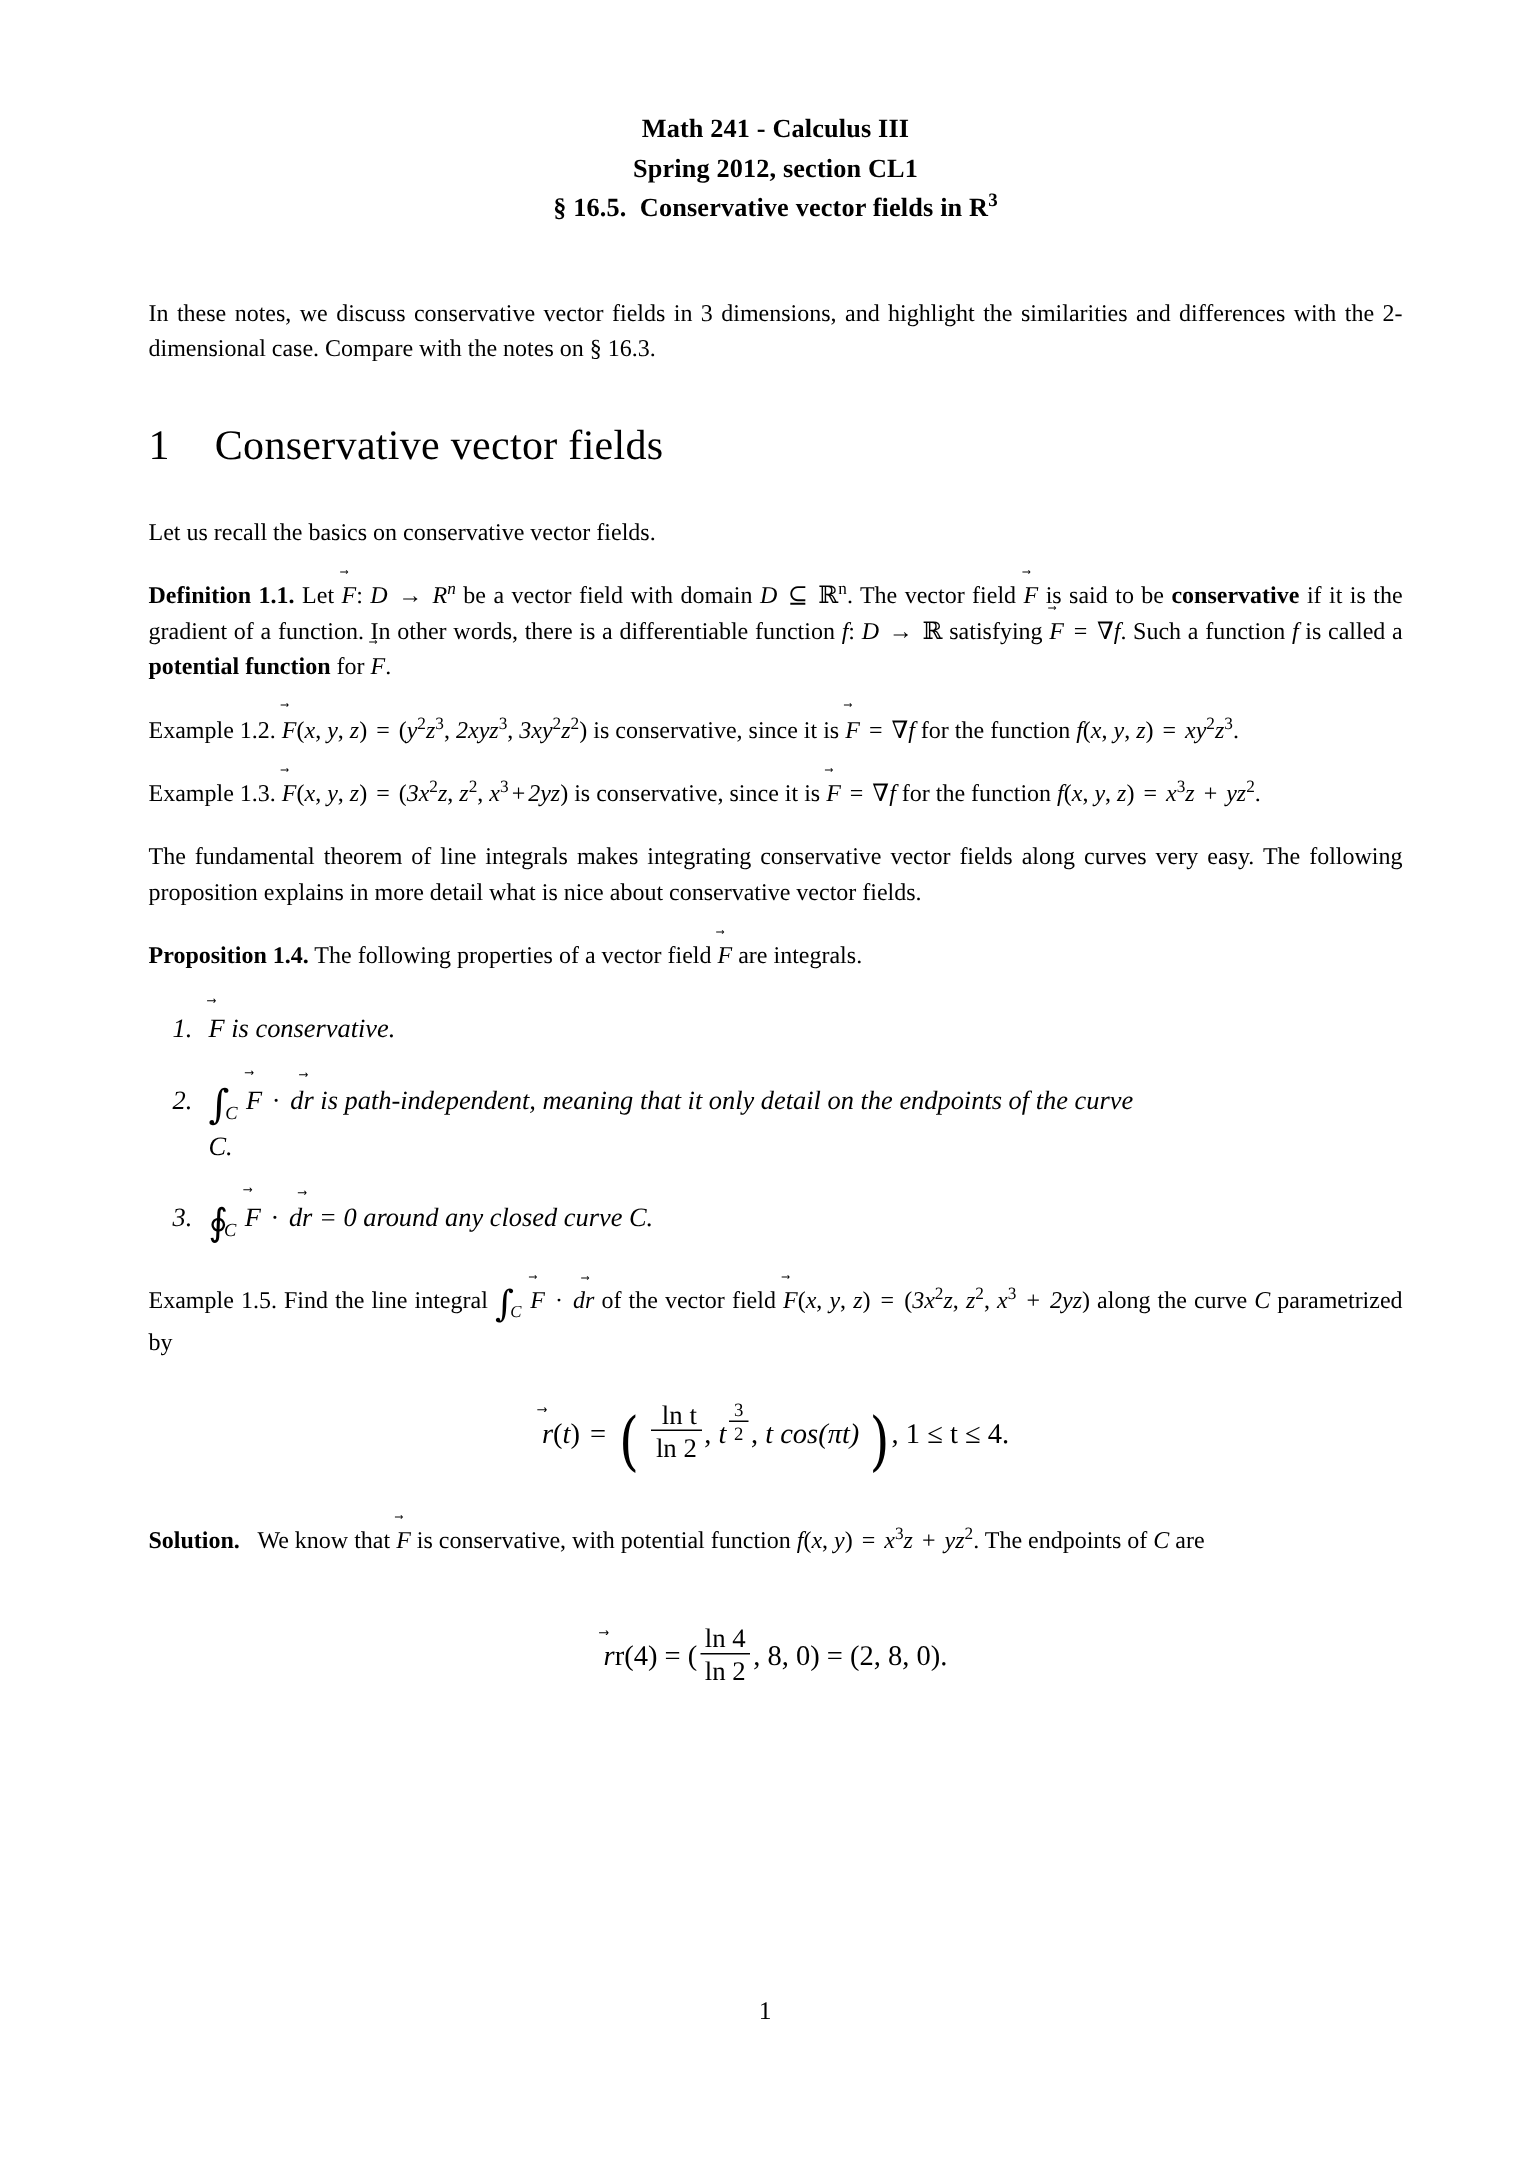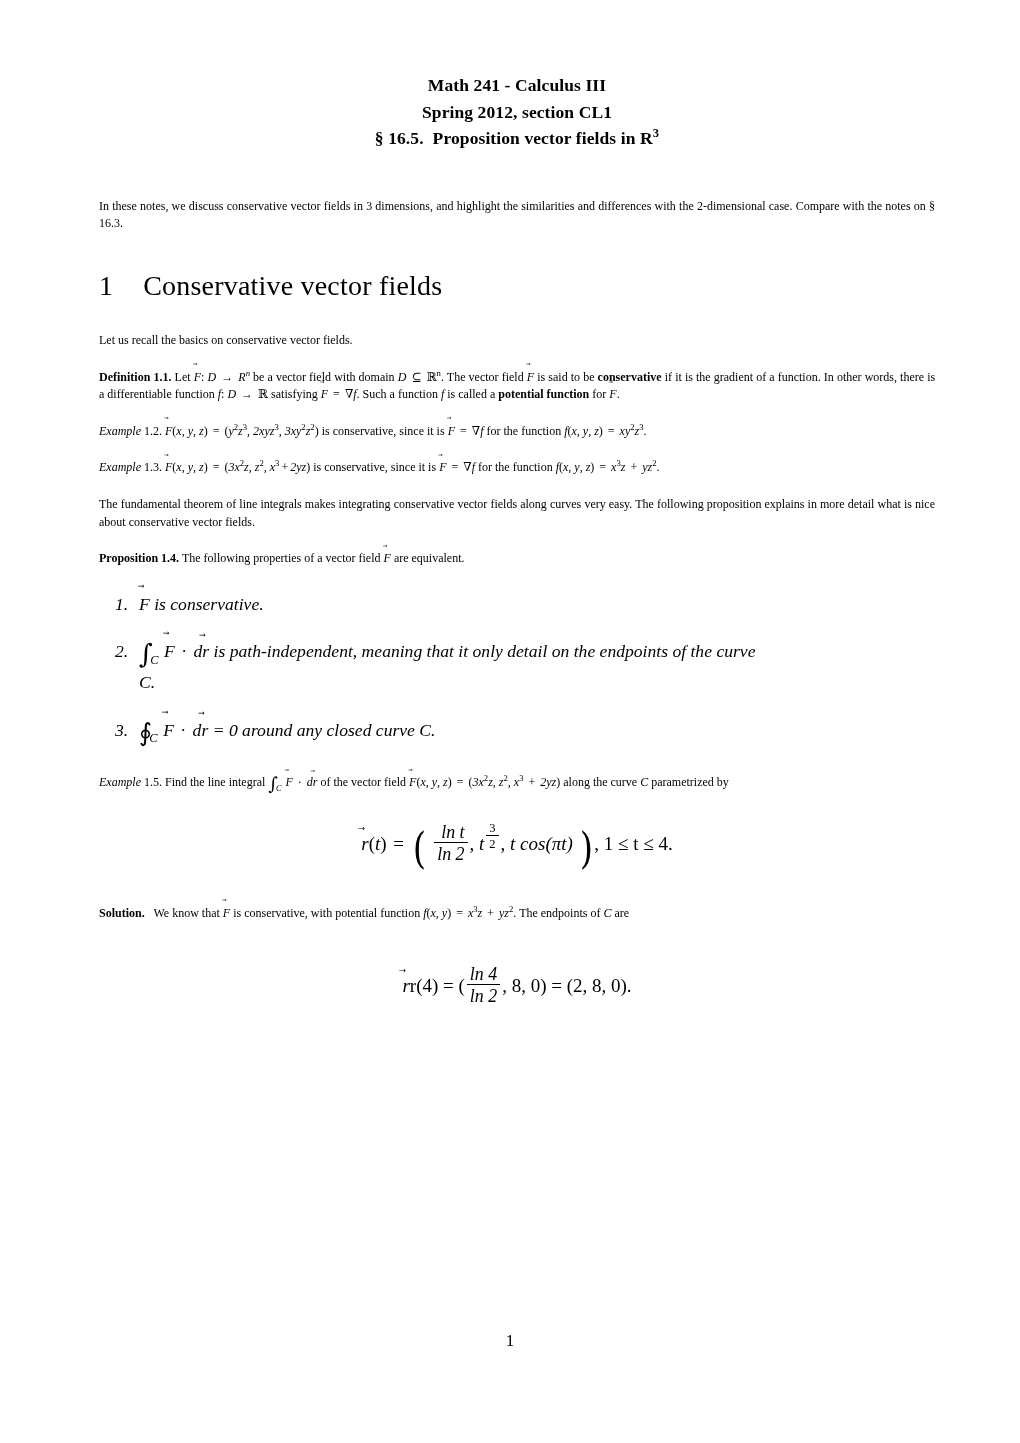--- a/index.html
+++ b/index.html
@@ -30,42 +30,42 @@
   .title-block {
     text-align: center;
     font-weight: bold;
     font-size: 17.5px;
     line-height: 1.52;
     letter-spacing: 0.1px;
   }
   .title-line { display: block; }
 
   p.para {
-    font-size: 12px;
+    font-size: 16px;
     line-height: 1.46;
     text-align: justify;
     text-justify: inter-word;
     margin: 0;
   }
   .gap-intro { height: 46px; }
   .gap-sec   { height: 36px; }
   .gap-p     { height: 19px; }
   .gap-disp  { height: 26px; }
 
   h1.section {
     font-size: 28px;
     font-weight: normal;
     margin: 0;
     line-height: 1.2;
     letter-spacing: 0.2px;
   }
   h1.section .num { margin-right: 30px; }
 
   .lead { font-weight: bold; margin-top: 40px; }
-  .it { font-style: italic; }
+  .it { }
 
   
   .stmt-italic { }
 
   
   .m {
     font-family: "Liberation Serif", "DejaVu Serif", serif;
     font-style: italic;
     white-space: nowrap;
   }
@@ -191,21 +191,21 @@
 </style>
 </head>
 <body>
 
 <div class="page">
   <div class="content">
 
     <div class="title-block">
       <span class="title-line">Math 241 - Calculus III</span>
       <span class="title-line">Spring 2012, section CL1</span>
-      <span class="title-line"><span>§ 16.5.</span>&nbsp; <span>Proposition vector fields in</span> <span class="m"><span class="bb">R</span><span class="supn">3</span></span></span>
+      <span class="title-line"><span>§ 16.5.</span>&nbsp; <span>Conservative vector fields in</span> <span class="m"><span class="bb">R</span><span class="supn">3</span></span></span>
     </div>
 
     <div class="gap-intro"></div>
 
     <p class="para">In these notes, we discuss conservative vector fields in 3 dimensions, and highlight the similarities and differences with the 2-dimensional case. Compare with the notes on § 16.3.</p>
 
     <div class="gap-sec"></div>
 
     <h1 class="section"><span class="num">1</span><span>Conservative vector fields</span></h1>
 
@@ -224,21 +224,21 @@
     <div class="gap-p"></div>
 
     <p class="para"><span class="it">Example</span> <span>1.3.</span> <span class="m"><span class="vec"><span class="arw">⃗</span>F</span><span class="mu">(</span>x<span class="mu">,</span> y<span class="mu">,</span> z<span class="mu">)</span> <span class="op">=</span> <span class="mu">(</span>3x<span class="supn">2</span>z<span class="mu">,</span> z<span class="supn">2</span><span class="mu">,</span> x<span class="supn">3</span><span class="op">+</span>2yz<span class="mu">)</span></span> <span>is conservative, since it is</span> <span class="m"><span class="vec"><span class="arw">⃗</span>F</span> <span class="op">=</span> <span class="mu">∇</span>f</span> <span>for the function</span> <span class="m"><span>f</span><span class="mu">(</span>x<span class="mu">,</span> y<span class="mu">,</span> z<span class="mu">)</span> <span class="op">=</span> x<span class="supn">3</span>z <span class="op">+</span> yz<span class="supn">2</span></span>.</p>
 
     <div class="gap-p"></div>
 
     <p class="para">The fundamental theorem of line integrals makes integrating conservative vector fields along curves very easy. The following proposition explains in more detail what is nice about conservative vector fields.</p>
 
     <div class="gap-p"></div>
 
-    <p class="para"><span class="lead">Proposition 1.4.</span> <span class="stmt-italic">The following properties of a vector field</span> <span class="m"><span class="vec"><span class="arw">⃗</span>F</span></span> <span class="stmt-italic">are equivalent.</span></p>
+    <p class="para"><span class="lead">Proposition 1.4.</span> <span class="stmt-italic">The following properties of a vector field</span> <span class="m"><span class="vec"><span class="arw">⃗</span>F</span></span> <span class="stmt-italic">are integrals.</span></p>
 
     <div style="height:24px"></div>
 
     <ol class="props">
       <li>
         <span class="lbl">1.</span>
         <span class="m"><span class="vec"><span class="arw">⃗</span>F</span></span> <span>is conservative.</span>
       </li>
       <li>
         <span class="lbl">2.</span>

